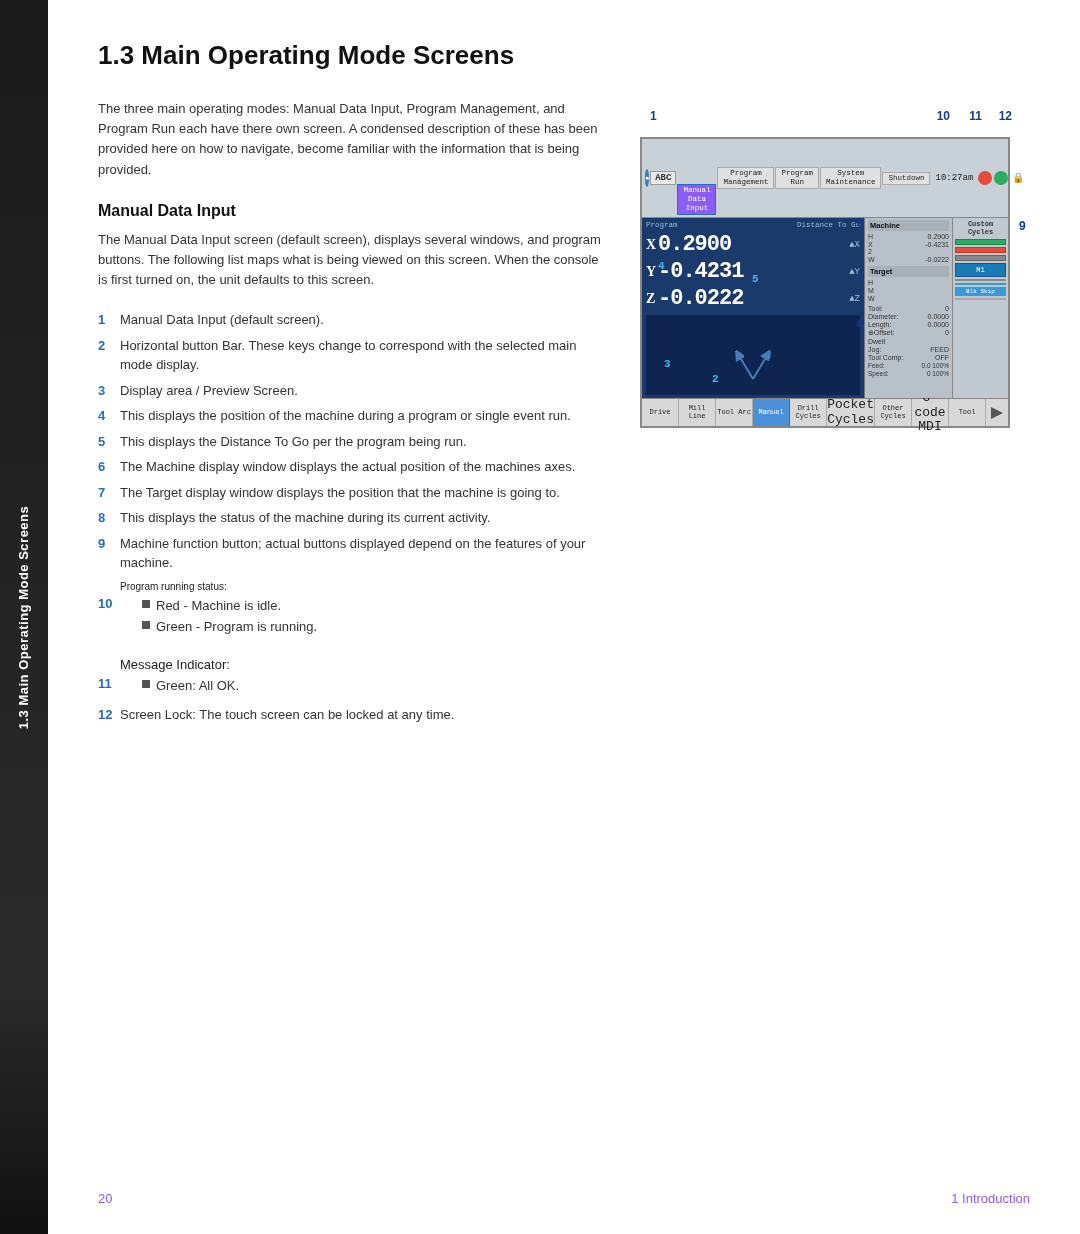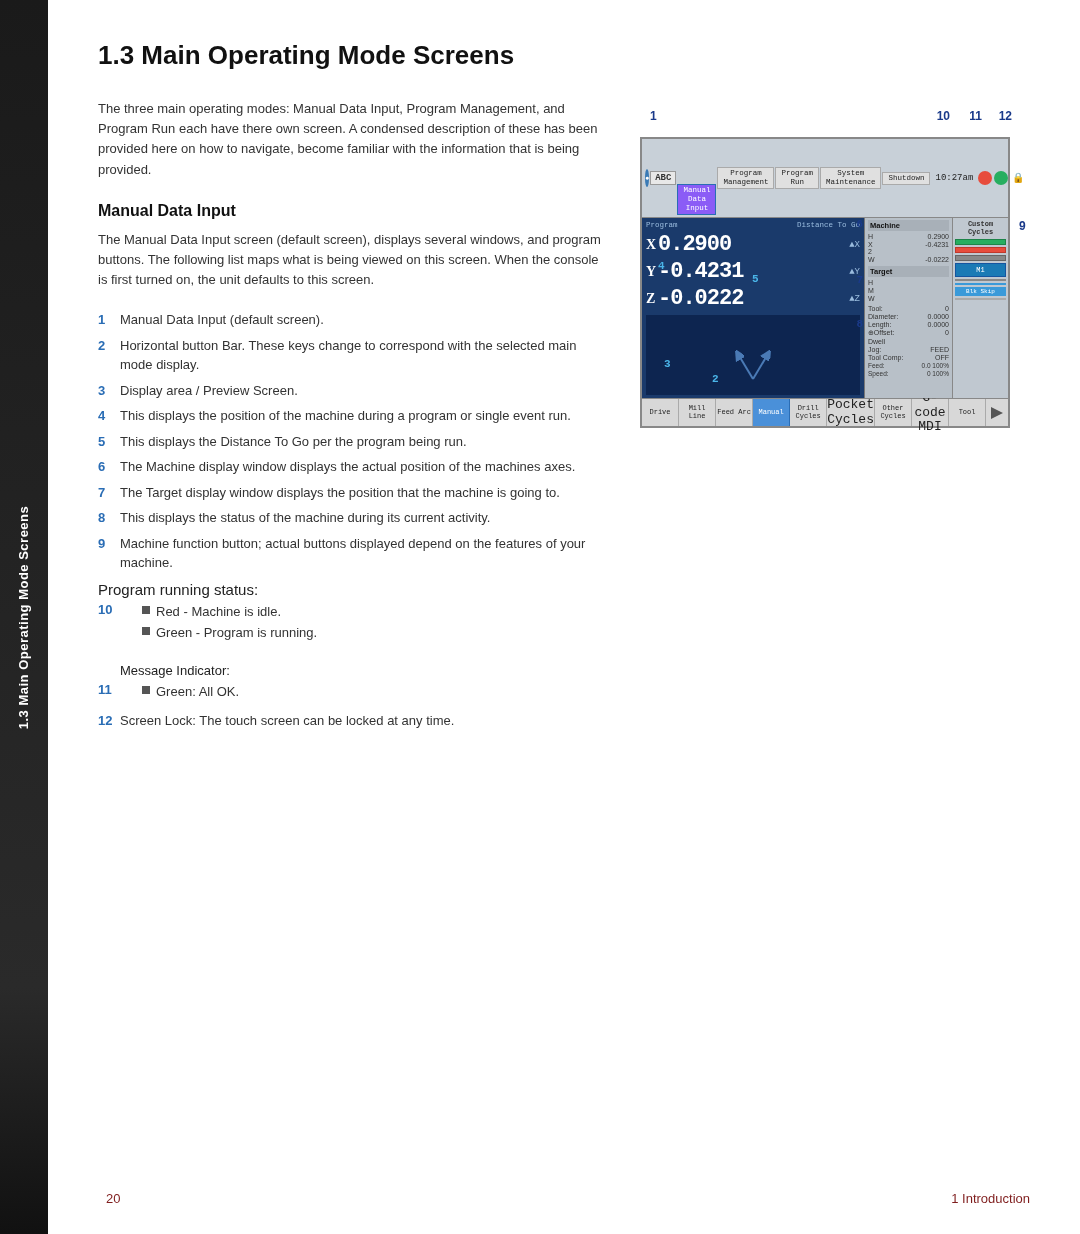--- a/index.html
+++ b/index.html
@@ -133,22 +133,21 @@
     .footer {
       position: absolute;
       bottom: 28px;
       left: 48px;
       right: 0;
       padding: 0 50px;
       display: flex;
       justify-content: space-between;
       align-items: center;
       font-size: 13px;
-      color: #7f1d1d;
-      margin-left: 8px;
+      color: #8b5cf6;
     }
 
     
     .cnc-screen {
       width: 370px;
       background: #1a3a6b;
       border: 2px solid #888;
       font-family: 'Courier New', monospace;
       font-size: 10px;
       color: #fff;
@@ -292,21 +291,21 @@
         <li>
           <span class="list-number list-sub-label">8</span>
           <span class="list-text">This displays the status of the machine during its current activity.</span>
         </li>
         <li>
           <span class="list-number list-sub-label">9</span>
           <span class="list-text">Machine function button; actual buttons displayed depend on the features of your machine.</span>
         </li>
       </ul>
 
-      <div style="margin-top: 4px; margin-bottom: 2px; font-size: 15px;">Program running status:</div>
+      <div style="margin-left: 22px; margin-top: 4px; margin-bottom: 2px; font-size: 10px;">Program running status:</div>
 
       <ul class="numbered-list" style="margin-top:2px;">
         <li>
           <span class="list-number list-sub-label">10</span>
           <span class="list-text">
             <ul class="bullet-list">
               <li>
                   <span class="bullet-square"></span>
                   <span>Red - Machine is idle.</span>
                 </li>
@@ -511,21 +510,21 @@
           <span style="position:absolute; right:145px; top:100px; font-size:11px; font-weight:bold; color:#1a3a8a;">8</span>
 
           <span style="position:absolute; left:70px; top:155px; font-size:11px; font-weight:bold; color:#4ab5e8;">2</span>
 
           <span style="position:absolute; left:22px; top:140px; font-size:11px; font-weight:bold; color:#4ab5e8;">3</span>
         </div>
 
         <div style="display:flex; background:#c8d0d8; border-top:1px solid #888; height:28px;">
           <div style="flex:1; background:#d8d8d8; border-right:1px solid #aaa; font-size:7px; color:#222; text-align:center; display:flex; align-items:center; justify-content:center; line-height:1.1; cursor:pointer;">Drive</div>
           <div style="flex:1; background:#d8d8d8; border-right:1px solid #aaa; font-size:7px; color:#222; text-align:center; display:flex; align-items:center; justify-content:center; line-height:1.1; cursor:pointer;">Mill Line</div>
-          <div style="flex:1; background:#d8d8d8; border-right:1px solid #aaa; font-size:7px; color:#222; text-align:center; display:flex; align-items:center; justify-content:center; line-height:1.1; cursor:pointer;">Feed Arc</div>
+          <div style="flex:1; background:#d8d8d8; border-right:1px solid #aaa; font-size:7px; color:#222; text-align:center; display:flex; align-items:center; justify-content:center; line-height:1.1; cursor:pointer;">Tool Arc</div>
           <div style="flex:1; background:#4a90d9; border-right:1px solid #2a6db5; font-size:7px; color:#fff; text-align:center; display:flex; align-items:center; justify-content:center; line-height:1.1; cursor:pointer;">Manual</div>
           <div style="flex:1; background:#d8d8d8; border-right:1px solid #aaa; font-size:7px; color:#222; text-align:center; display:flex; align-items:center; justify-content:center; line-height:1.1; cursor:pointer;">Drill<br>Cycles</div>
           <div style="flex:1; background:#d8d8d8; border-right:1px solid #aaa; font-size:13px; color:#222; text-align:center; display:flex; align-items:center; justify-content:center; line-height:1.1; cursor:pointer;">Pocket<br>Cycles</div>
           <div style="flex:1; background:#d8d8d8; border-right:1px solid #aaa; font-size:7px; color:#222; text-align:center; display:flex; align-items:center; justify-content:center; line-height:1.1; cursor:pointer;">Other<br>Cycles</div>
           <div style="flex:1; background:#d8d8d8; border-right:1px solid #aaa; font-size:13px; color:#222; text-align:center; display:flex; align-items:center; justify-content:center; line-height:1.1; cursor:pointer;">G-code<br>MDI</div>
           <div style="flex:1; background:#d8d8d8; border-right:1px solid #aaa; font-size:7px; color:#222; text-align:center; display:flex; align-items:center; justify-content:center; line-height:1.1; cursor:pointer;">Tool</div>
           <div style="flex:0 0 22px; background:#d8d8d8; font-size:7px; color:#222; text-align:center; display:flex; align-items:center; justify-content:center;">
             <svg width="16" height="16" viewBox="0 0 16 16">
                 <polygon points="2,2 14,8 2,14" fill="#555"></polygon>
               </svg>

